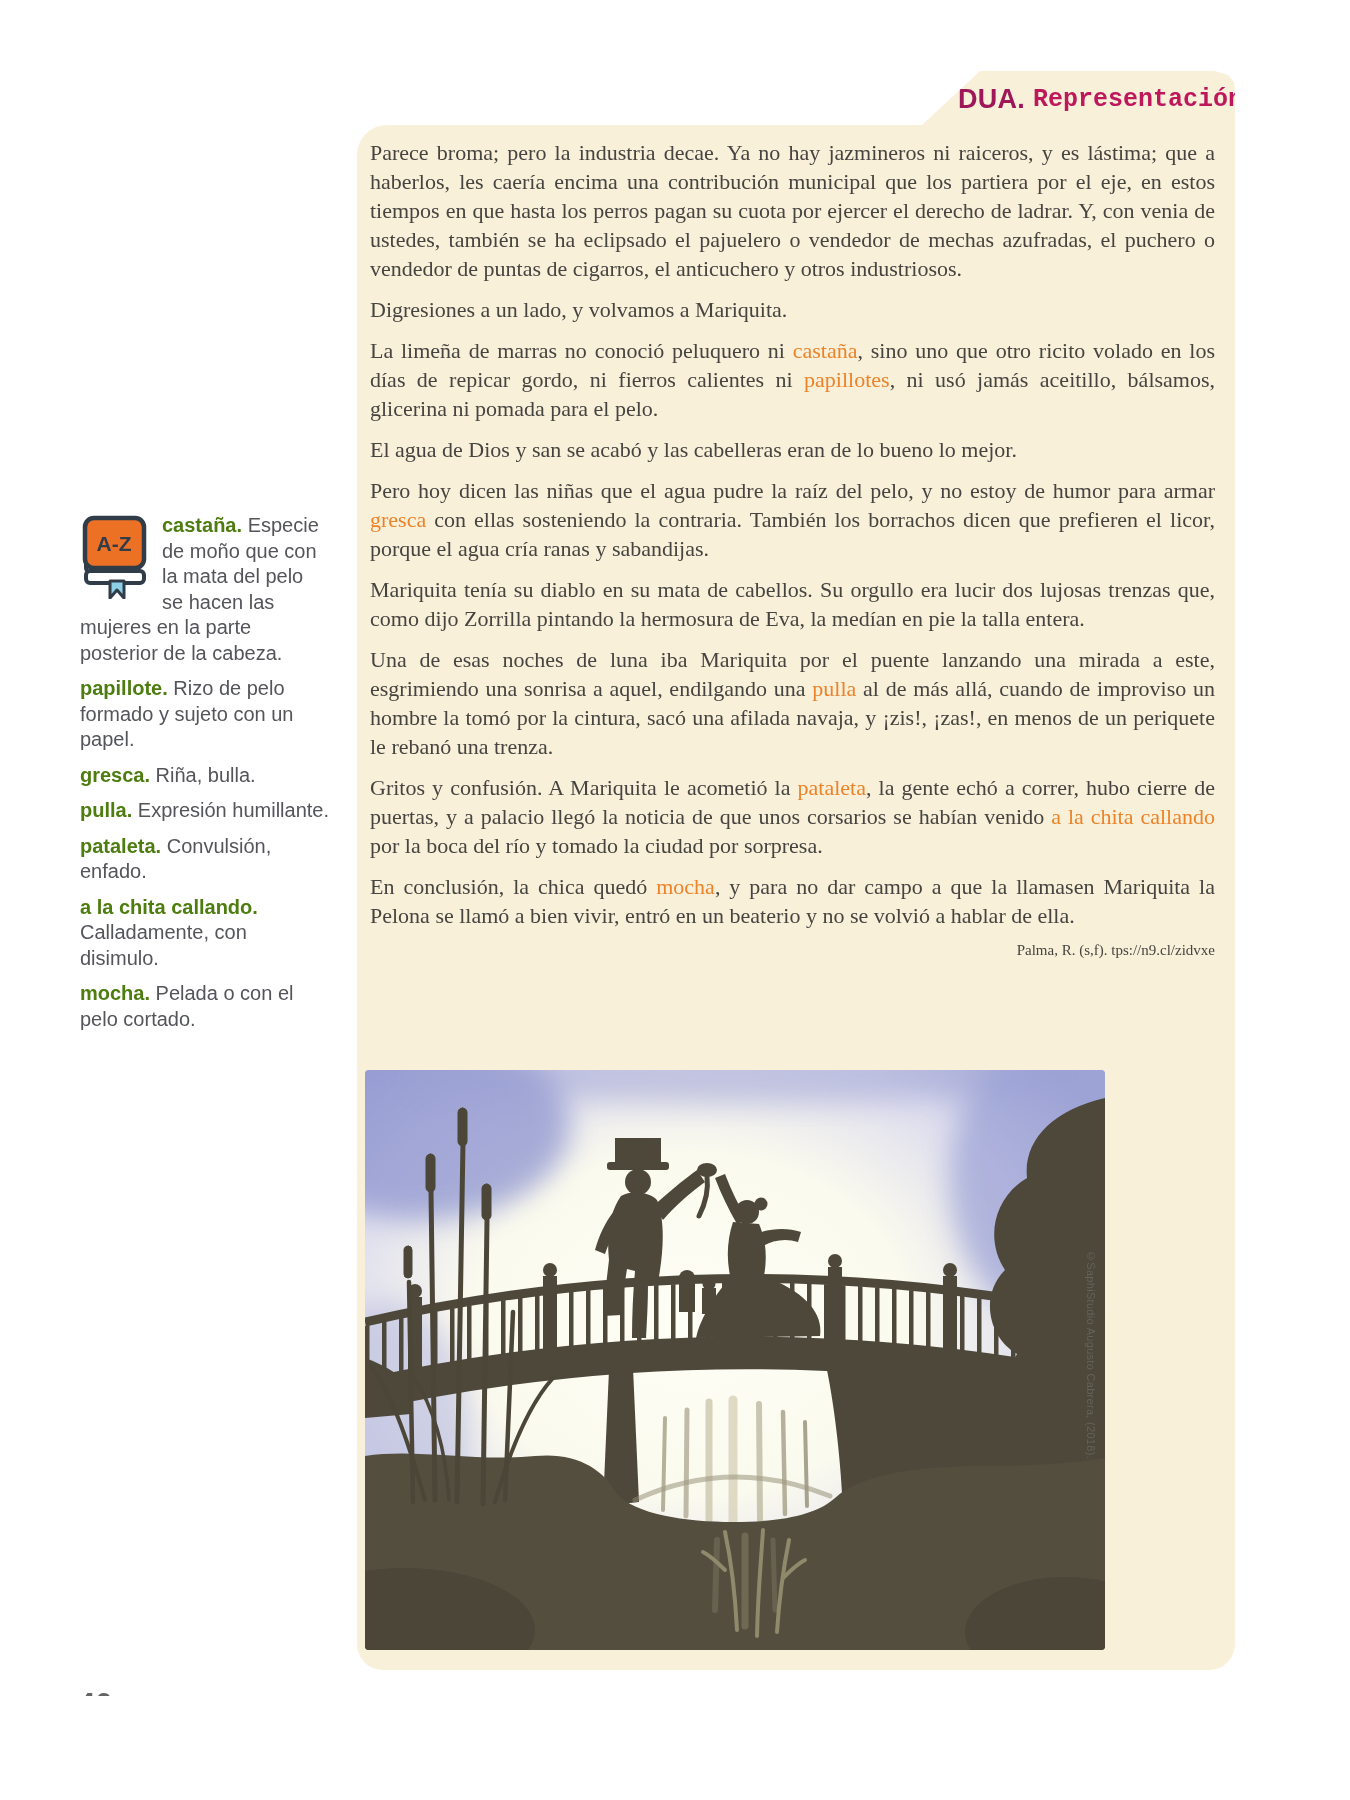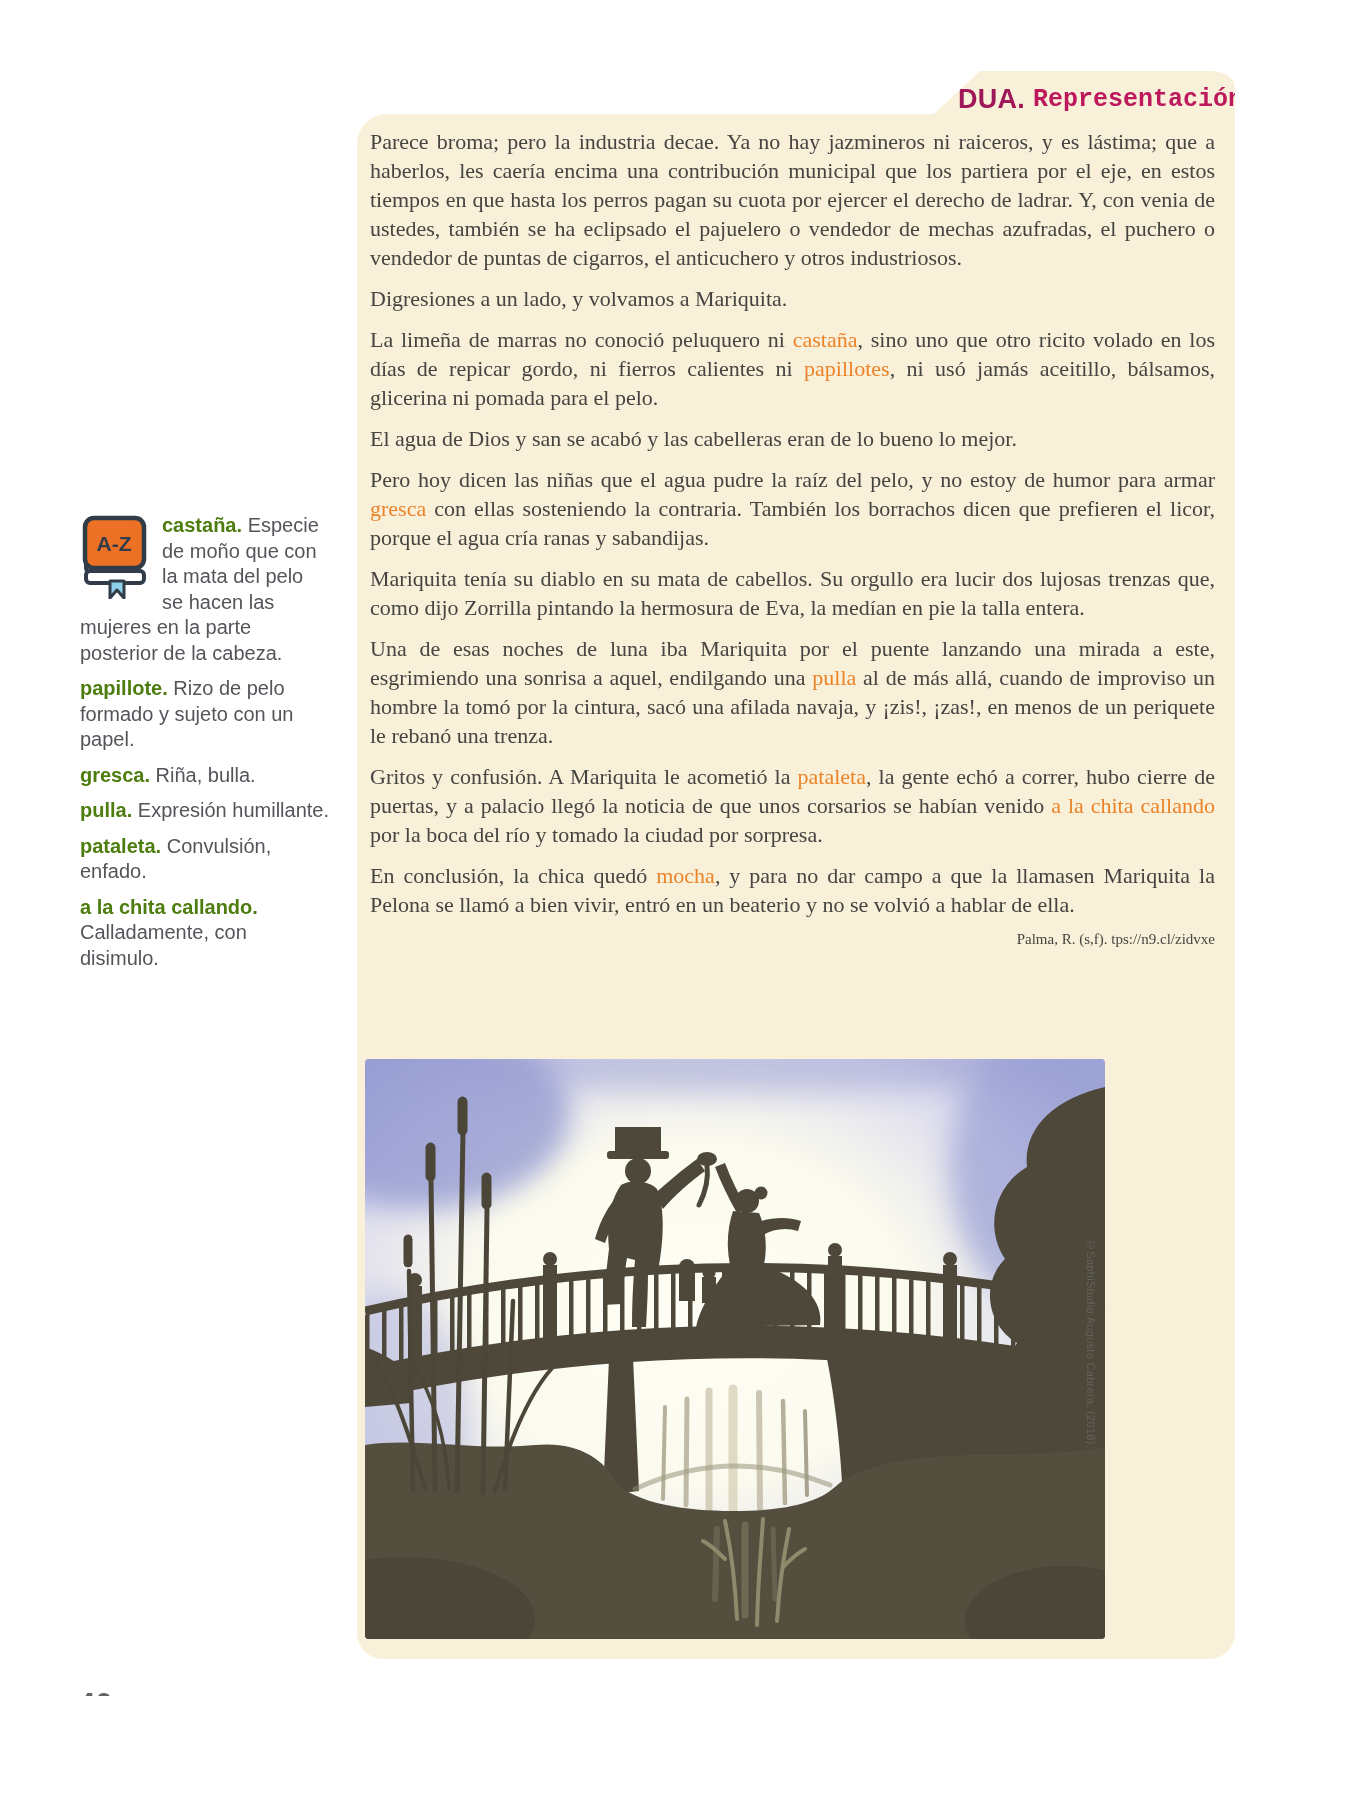--- a/index.html
+++ b/index.html
@@ -7,21 +7,21 @@
         font-family:"Liberation Sans",sans-serif;}
 
   
   .dua-tab{position:absolute;left:920px;top:71px;width:315px;height:56px;background:#f9f0da;
     clip-path:polygon(0 100%, 60px 0, calc(100% - 20px) 0, calc(100% - 7px) 4px, calc(100% - 1px) 11px, 100% 20px, 100% 100%);
     display:flex;align-items:center;justify-content:center;padding-left:46px;box-sizing:border-box;gap:8px;}
   .dua-bold{font-size:27px;font-weight:800;color:#9e1758;letter-spacing:.2px;}
   .dua-label{font-size:25px;font-weight:700;color:#be185d;font-family:Liberation Mono, monospace;}
 
   
-  .panel{position:absolute;left:357px;top:114px;width:878px;height:1545px;background:#f9f0da;
+  .panel{position:absolute;left:357px;top:125px;width:878px;height:1545px;background:#f9f0da;
          border-radius:30px 0 26px 26px;}
   .article{position:absolute;left:13px;top:13px;width:845px;
            font-family:"Liberation Serif",serif;color:#464440;}
   .para{font-size:22px;line-height:29px;text-align:justify;margin:0 0 12px 0;}
   .hl{color:#ec8328;}
   .citation{font-family:"Liberation Serif",serif;font-size:15px;color:#464440;
             text-align:right;margin-top:3px;}
 
   
   .illustration{position:absolute;left:8px;top:945px;width:740px;height:580px;margin:0;
@@ -65,20 +65,21 @@
       </span>
       <span class="term">castaña.</span>
       <span>Especie de moño que con la mata del pelo se hacen las mujeres en la parte posterior de la cabeza.</span>
     </p>
     <div>
         <p class="gloss"><span class="term">papillote. </span><span>Rizo de pelo formado y sujeto con un papel.</span></p>
         <p class="gloss"><span class="term">gresca. </span><span>Riña, bulla.</span></p>
         <p class="gloss"><span class="term">pulla. </span><span>Expresión humillante.</span></p>
         <p class="gloss"><span class="term">pataleta. </span><span>Convulsión, enfado.</span></p>
         <p class="gloss"><span class="term">a la chita callando. </span><span>Calladamente, con disimulo.</span></p>
+        <p class="gloss"><span class="term">mocha. </span><span>Pelada o con el pelo cortado.</span></p>
       </div>
   </aside>
 
   <main class="panel">
     <div class="article">
       <div>
           <p class="para"><span>Parece broma; pero la industria decae. Ya no hay jazmineros ni raiceros, y es lástima; que a haberlos, les caería encima una contribución municipal que los partiera por el eje, en estos tiempos en que hasta los perros pagan su cuota por ejercer el derecho de ladrar. Y, con venia de ustedes, también se ha eclipsado el pajuelero o vendedor de mechas azufradas, el puchero o vendedor de puntas de cigarros, el anticuchero y otros industriosos.</span></p>
           <p class="para"><span>Digresiones a un lado, y volvamos a Mariquita.</span></p>
           <p class="para"><span>La limeña de marras no conoció peluquero ni </span><span class="hl">castaña</span><span>, sino uno que otro ricito volado en los días de repicar gordo, ni fierros calientes ni </span><span class="hl">papillotes</span><span>, ni usó jamás aceitillo, bálsamos, glicerina ni pomada para el pelo.</span></p>
           <p class="para"><span>El agua de Dios y san se acabó y las cabelleras eran de lo bueno lo mejor.</span></p>

